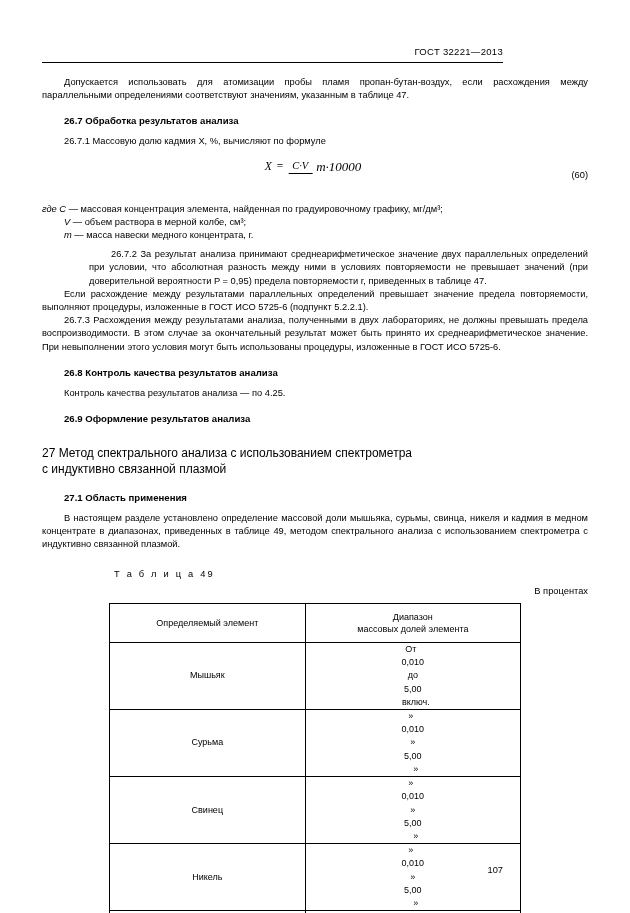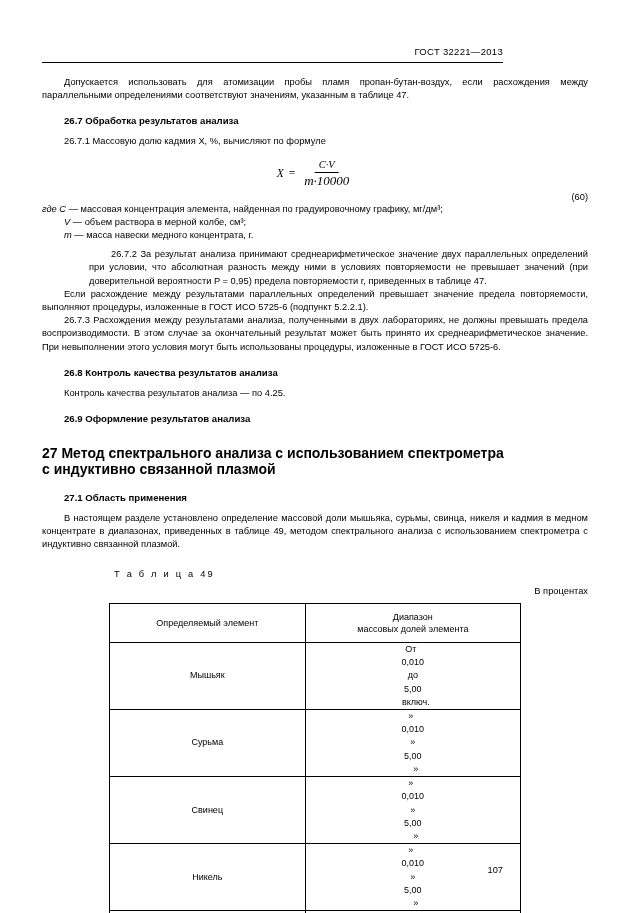--- a/index.html
+++ b/index.html
@@ -55,22 +55,22 @@
   }
   .gap-m { margin-bottom: 10px; }
 
   h3.section {
     font-size: 9.6px;
     font-weight: bold;
     margin: 12px 0 8px 22px;
     line-height: 13px;
   }
   h2.bigsection {
-    font-size: 14px;
-    font-weight: bold;
+    font-size: 12px;
+    font-weight: normal;
     margin: 20px 0 12px 0;
     line-height: 16px;
   }
   h3.subsection {
     font-size: 9.6px;
     font-weight: bold;
     margin: 14px 0 8px 22px;
     line-height: 13px;
   }
 
@@ -87,40 +87,40 @@
     font-family: "Liberation Serif", serif;
     font-size: 11px;
     display: flex;
     align-items: center;
     gap: 5px;
   }
   .formula .lhs { font-style: italic; font-size: 11.5px; }
   .formula .eq { font-size: 11.5px; }
   .frac {
     display: inline-flex;
-    flex-direction: column;
+    flex-direction: row;
     align-items: center;
     line-height: 1.15;
   }
   .frac .num {
     padding: 0 4px 1px 4px;
     border-bottom: 1px solid #000;
     font-size: 10.5px;
     white-space: nowrap;
   }
   .frac .den {
     padding: 1px 4px 0 4px;
     font-size: 13px;
     white-space: nowrap;
   }
   .it { font-style: italic; }
   .eqnum {
     position: absolute;
     right: 0;
-    top: 34px;
+    top: 12px;
     font-size: 9.3px;
     margin-left: 25px;
   }
 
   .deflist { margin-top: 2px; }
   .defrow {
     display: block;
     margin-bottom: 0px;
     line-height: 13.2px;
   }

